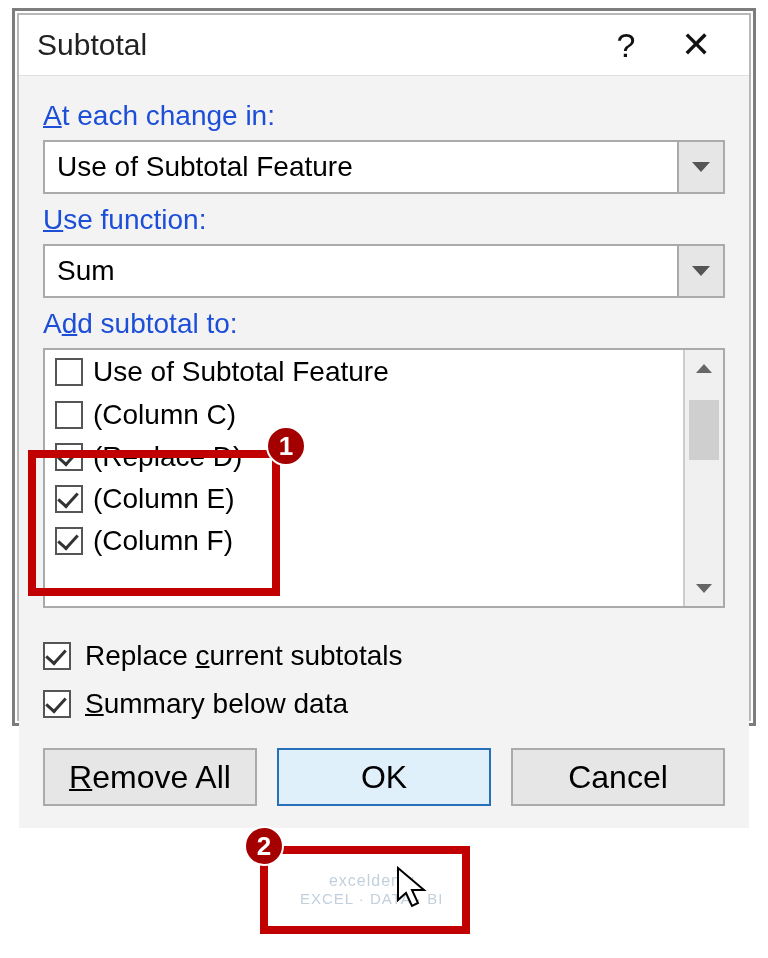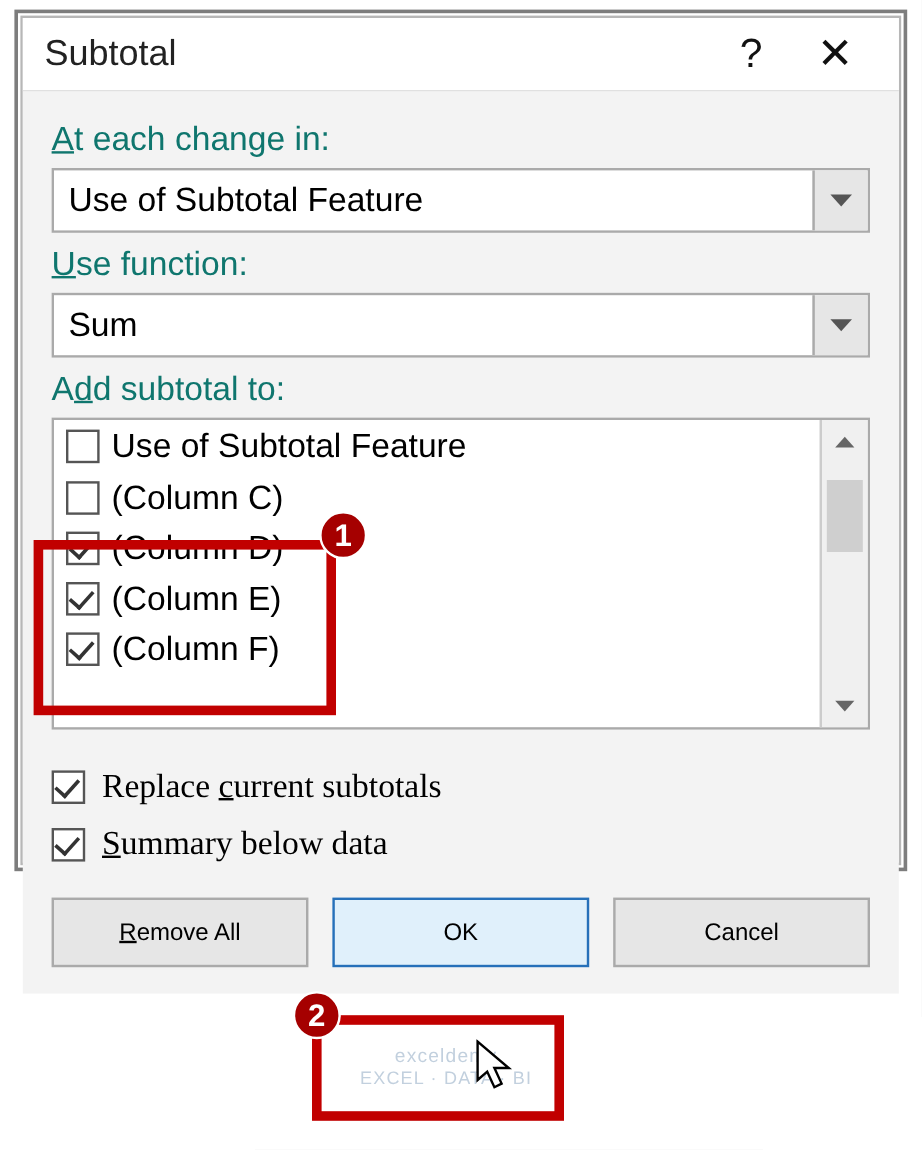--- a/index.html
+++ b/index.html
@@ -60,21 +60,21 @@
     flex: 1;
     background: #f3f3f3;
     padding: 18px 24px 22px 24px;
     border-top: 1px solid #e0e0e0;
     display: flex;
     flex-direction: column;
     gap: 4px;
   }
   .label {
     font-size: 28px;
-    color: #0f766e;
+    color: #1d4ed8;
     margin-top: 6px;
   }
   .under-a { text-decoration: underline; text-decoration-thickness: 2px; }
   .select {
     display: flex;
     align-items: stretch;
     height: 54px;
     border: 2px solid #aaa;
     background: #fff;
     margin-top: 4px;
@@ -176,36 +176,35 @@
     border-right: 3px solid #333;
     border-bottom: 3px solid #333;
     transform: rotate(42deg);
   }
   .opt-row {
     display: flex;
     align-items: center;
     gap: 14px;
     font-size: 28px;
     margin-top: 12px;
-    font-family: Liberation Serif, serif;
   }
   .btn-row {
     display: flex;
     gap: 20px;
     margin-top: 24px;
   }
   .btn {
     flex: 1;
     height: 58px;
     border: 2px solid #aaa;
     background: #e6e6e6;
     display: flex;
     align-items: center;
     justify-content: center;
-    font-size: 20px;
+    font-size: 32px;
   }
   .btn.ok {
     background: #e0f0fb;
     border: 2px solid #2670b9;
     position: relative;
   }
   .highlight-box {
     position: absolute;
     border: 8px solid #c10000;
     pointer-events: none;
@@ -286,21 +285,21 @@
           <div class="lb-item first">
             <span class="chk"></span>
             <span>Use of Subtotal Feature</span>
           </div>
           <div class="lb-item">
             <span class="chk"></span>
             <span>(Column C)</span>
           </div>
           <div class="lb-item">
             <span class="chk checked"></span>
-            <span>(Column D)</span>
+            <span>(Replace D)</span>
           </div>
           <div class="lb-item">
             <span class="chk checked"></span>
             <span>(Column E)</span>
           </div>
           <div class="lb-item">
             <span class="chk checked"></span>
             <span>(Column F)</span>
           </div>
         </div>

